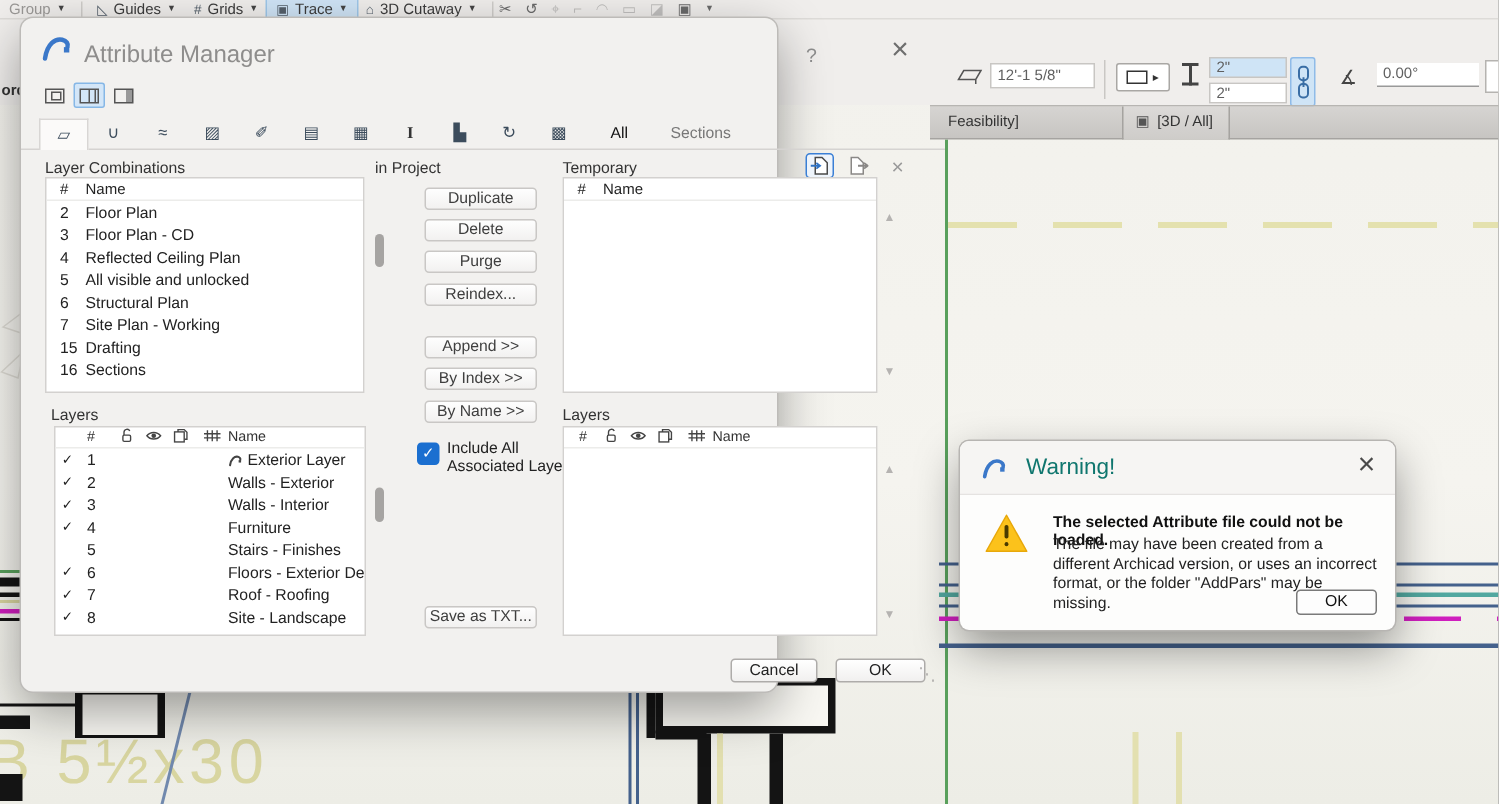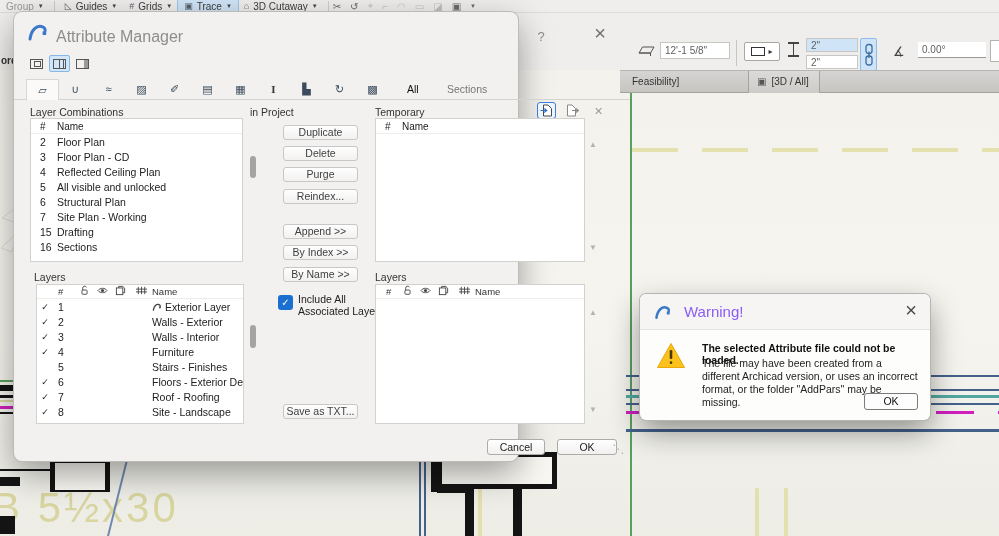--- a/index.html
+++ b/index.html
@@ -140,21 +140,21 @@
   .foot-btn { position:absolute; top:427px; height:16px; font-size:10.5px; color:#222;
     background:linear-gradient(180deg,#fff,#f1f0ef); border:1px solid #aeacaa; border-radius:3px;
     text-align:center; line-height:14px; }
   .grip { position:absolute; left:598px; top:430px; font-size:12px; color:#b5b3b1; }
   
   .warn { position:absolute; left:640px; top:294px; width:290px; height:126px; z-index:3;
     background:#fdfdfc; border-radius:6px;
     box-shadow:0 0 0 1px #b7b5b2, 0 12px 30px rgba(0,0,0,.4); }
   .warn-tb { position:absolute; left:0; top:0; width:100%; height:36px; background:#f6f5f3;
     border-bottom:1px solid #e5e3e1; border-radius:6px 6px 0 0; }
-  .warn-title { position:absolute; left:44px; top:9px; font-size:15px; color:#8b5cf6; }
+  .warn-title { position:absolute; left:44px; top:9px; font-size:15px; color:#0f766e; }
   .warn-close { position:absolute; left:260px; top:5px; font-size:20px; color:#4a4a4a; width:22px; text-align:center; }
   .warn-tri { position:absolute; left:16px; top:48px; }
   .warn-head { position:absolute; left:62px; top:48px; width:218px; font-size:10.5px; font-weight:bold; color:#111; }
   .warn-body { position:absolute; left:62px; top:63px; width:220px; font-size:10.5px;
     line-height:13px; color:#222; }
   .warn-ok { position:absolute; left:224px; top:99px; width:54px; height:17px; background:#fdfdfd;
     border:1px solid #7a7a7a; border-radius:3px; font-size:10.5px; text-align:center; line-height:15px; color:#111; }
 </style>
 </head>
 <body>

